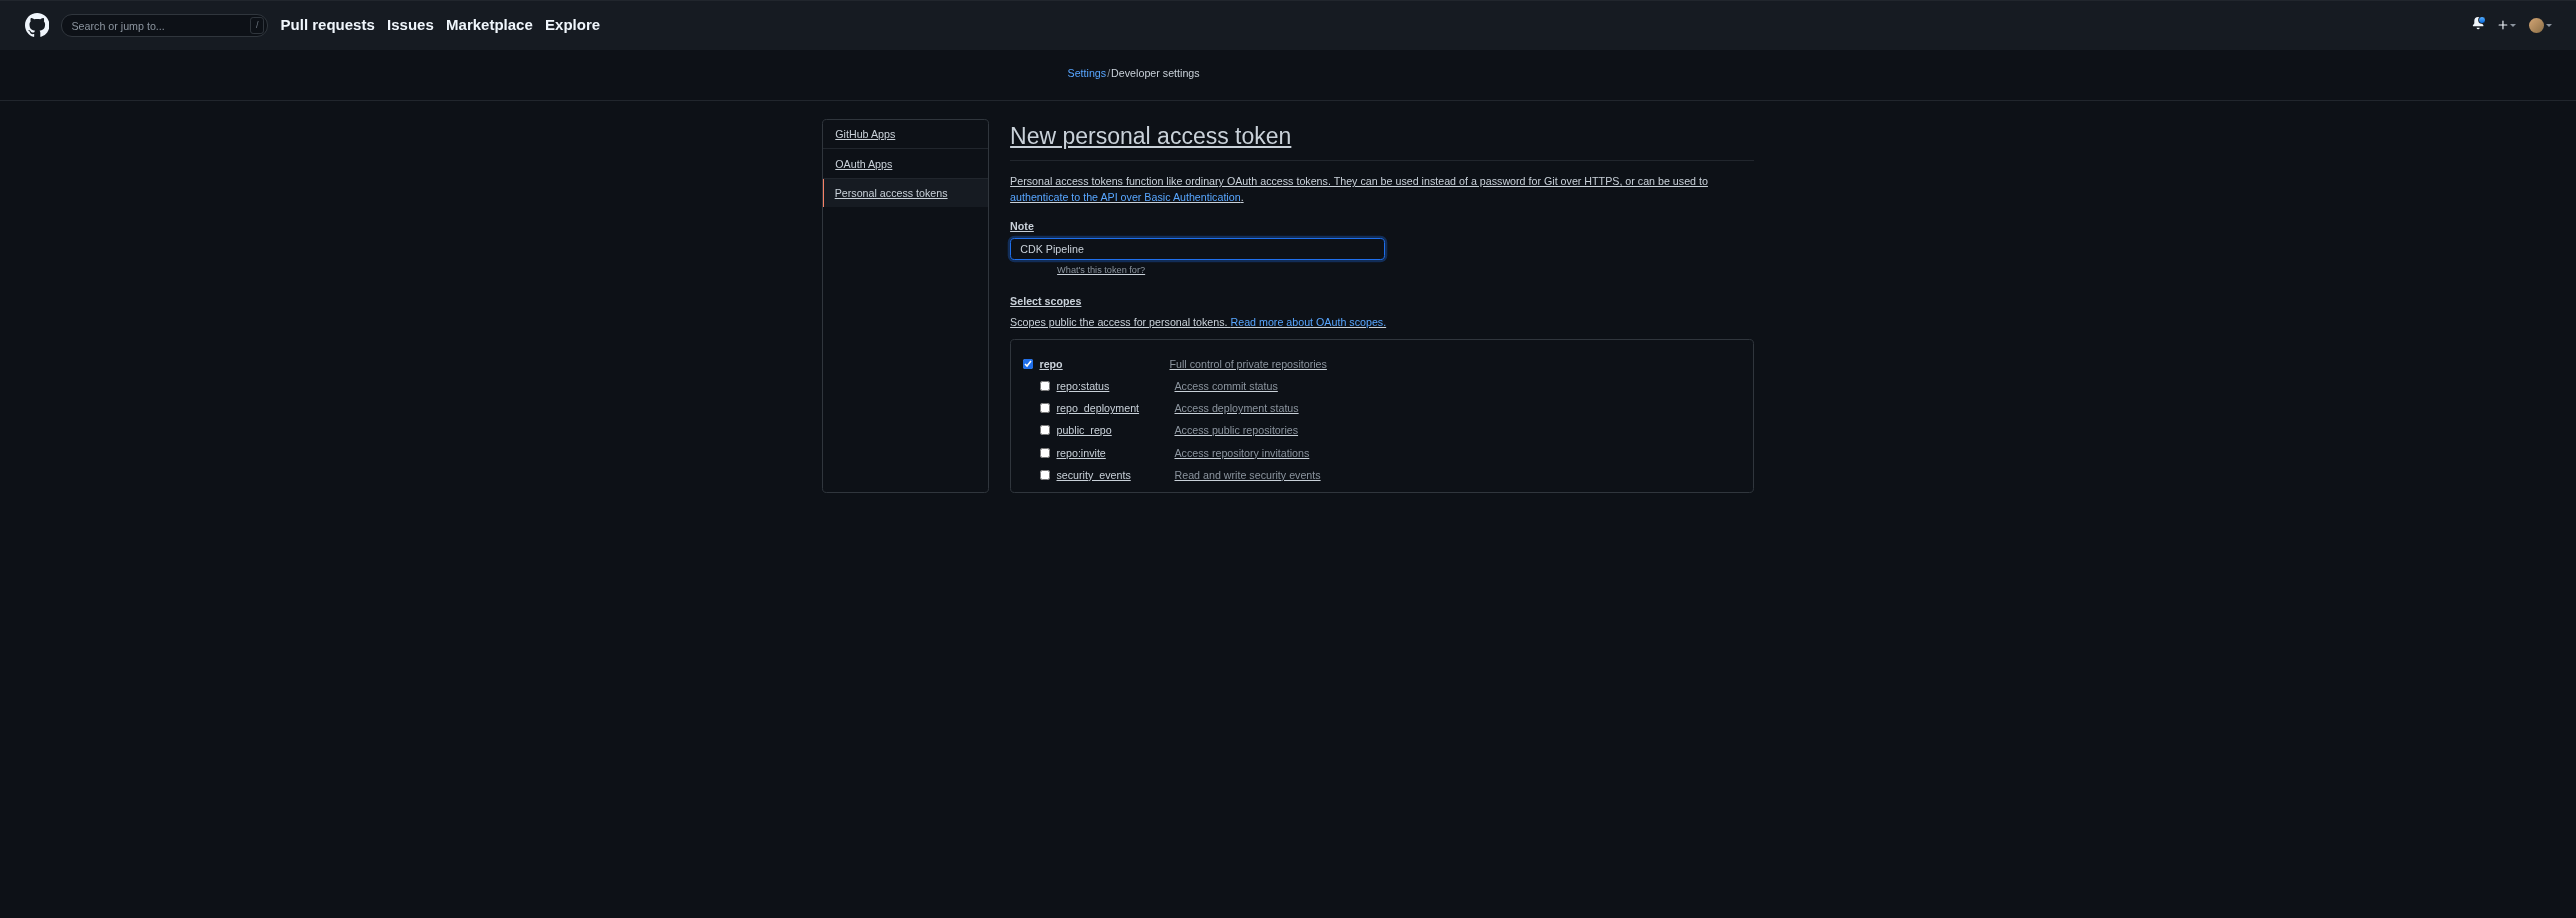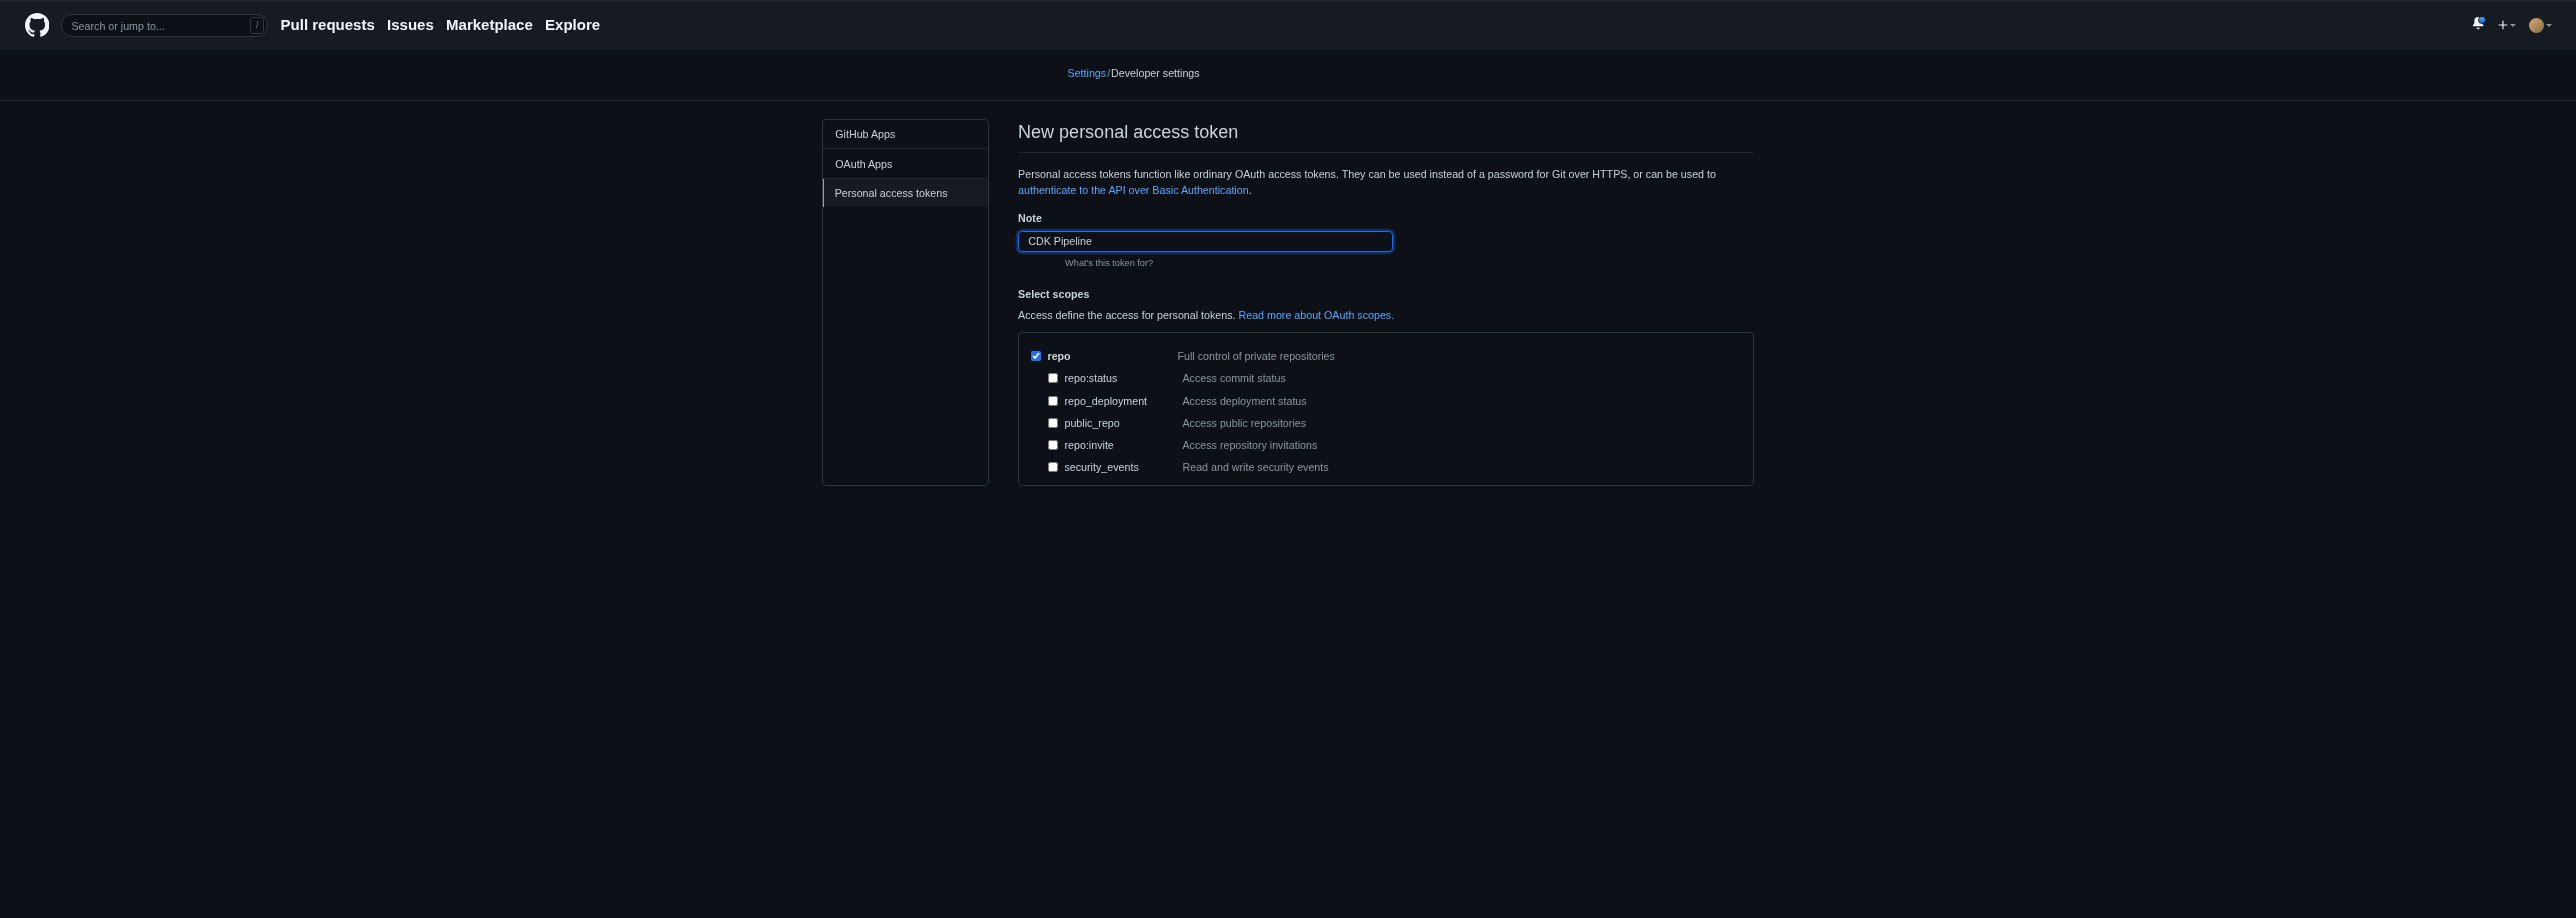--- a/index.html
+++ b/index.html
@@ -67,41 +67,41 @@
       font-size: 10.7px;
       padding-left: 270px;
     }
     .subnav a { text-decoration: none; }
     .subnav .crumb-link { color: #58a6ff; cursor: pointer; }
     .subnav .sep { color: #8b949e; }
     .subnav .crumb-current { color: #c9d1d9; }
     .divider-h { border-bottom: 0.8px solid #21262d; }
     .container {
       max-width: 981px; margin: 0 auto;
-      display: flex; gap: 23px; padding: 18.4px 24.5px;
+      display: flex; gap: 15px; padding: 18.4px 24.5px; text-decoration: underline;
     }
     .side-menu {
       width: 167px; flex-shrink: 0;
       border: 0.8px solid #30363d; border-radius: 4.6px;
       overflow: hidden;
     }
     .side-item {
       padding: 6.1px 12.3px; cursor: pointer;
       border-bottom: 0.8px solid #21262d;
       color: #c9d1d9;
     }
     .side-item:last-child { border-bottom: none; }
     .side-item.active {
       background: #161b22;
       border-left: 1.5px solid #f78166;
       padding-left: 10.7px;
     }
     .main { flex: 1; padding-left: 6.1px;}
     .page-title {
-      font-size: 18px; font-weight: 400; color: #c9d1d9;
+      font-size: 23px; font-weight: 400; color: #c9d1d9;
       padding-bottom: 6.1px; border-bottom: 0.8px solid #21262d;
       margin-bottom: 12.3px;
     }
     .intro { margin-bottom: 12.3px; }
     .intro a { color: #58a6ff; text-decoration: none; cursor: pointer; }
     .label-strong { font-weight: 600; display: block; margin-bottom: 4.6px; }
     .note-input {
       width: 375px; padding: 3.8px 9.2px;
       background: #0d1117; color: #c9d1d9;
       border: 0.8px solid #1f6feb; border-radius: 4.6px;
@@ -188,21 +188,21 @@
       <span>Personal access tokens function like ordinary OAuth access tokens. They can be used instead of a password for Git over HTTPS, or can be used to </span><a>authenticate to the API over Basic Authentication</a><span>.</span>
     </p>
 
     <label class="label-strong">Note</label>
     <input class="note-input" value="CDK Pipeline" style="">
     <div class="hint">What's this token for?</div>
 
     <div class="section">
       <div class="label-strong">Select scopes</div>
       <p>
-        <span>Access define the access for personal tokens. </span><a>Read more about OAuth scopes.</a>
+        <span>Scopes public the access for personal tokens. </span><a>Read more about OAuth scopes.</a>
       </p>
 
       <div class="scope-box">
         <div class="scope-row">
           <input type="checkbox" class="scope-check" checked="" style="">
           <span class="scope-name">repo</span>
           <span class="scope-desc">Full control of private repositories</span>
         </div>
         <div class="scope-row sub">
           <input type="checkbox" class="scope-check" style="">

